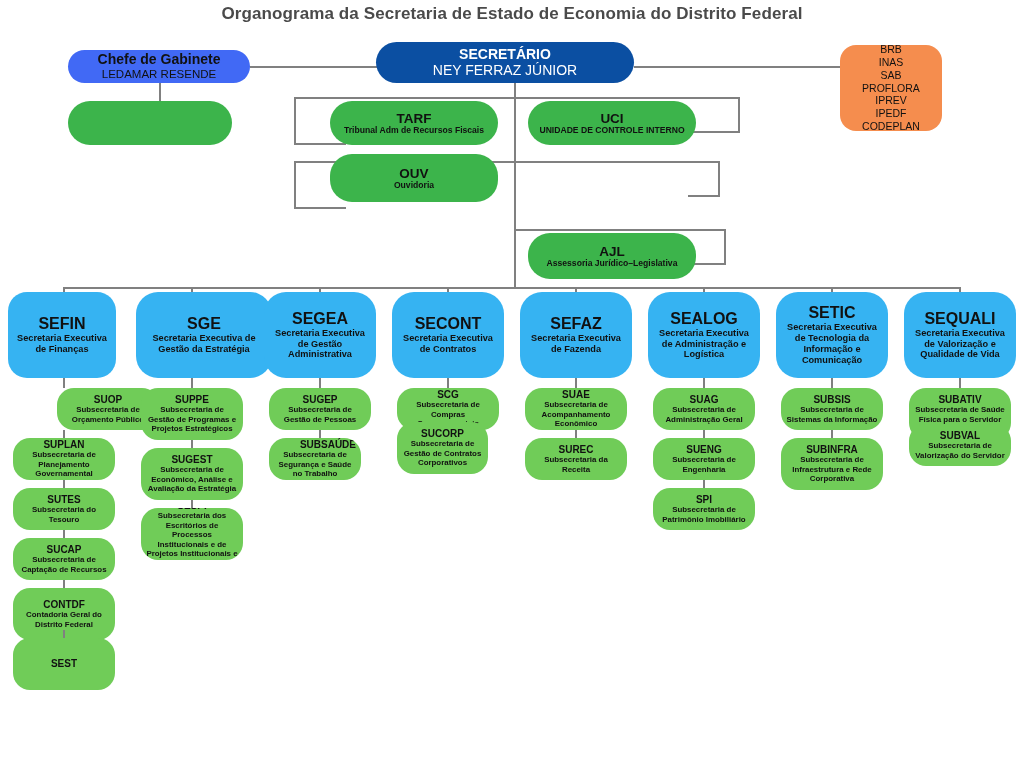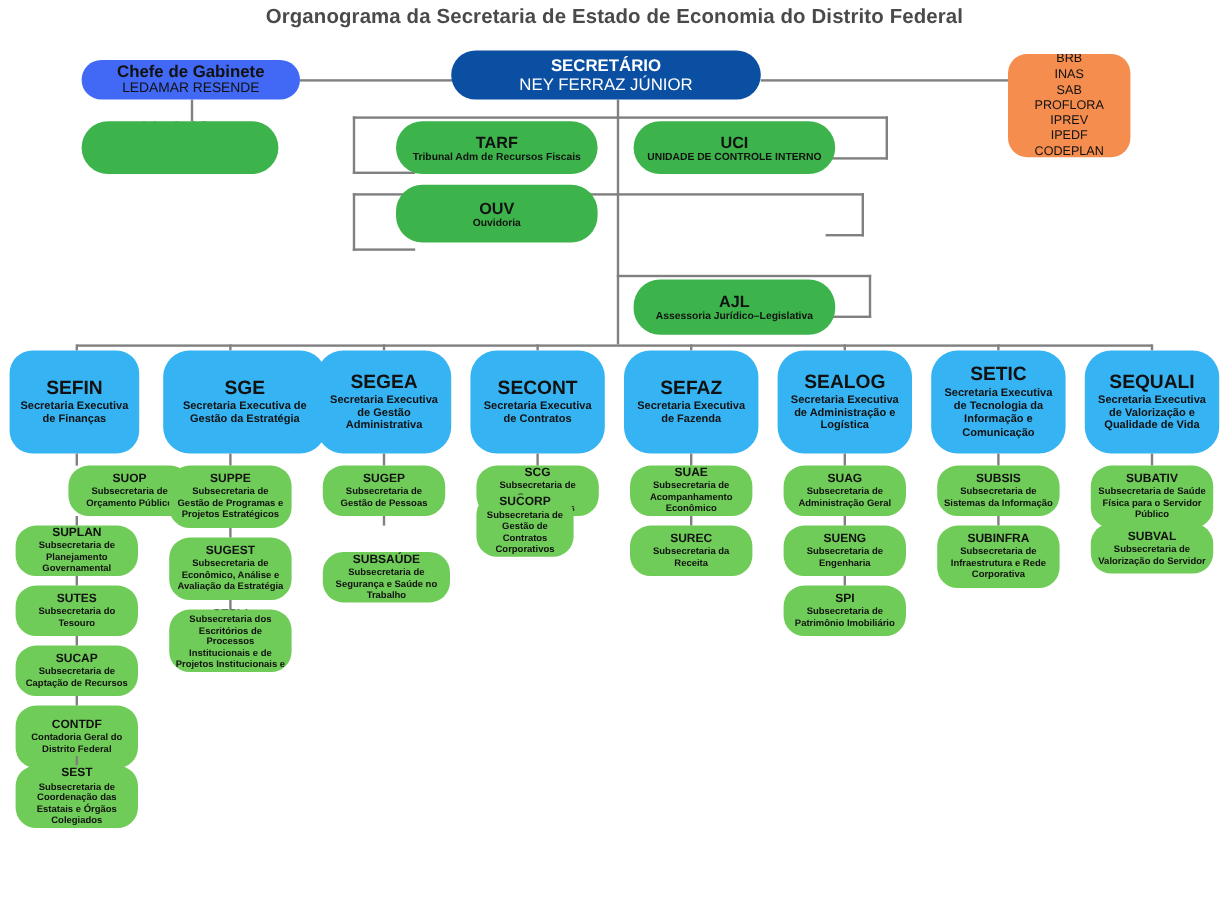--- a/index.html
+++ b/index.html
@@ -157,21 +157,20 @@
         <span class="desc">Subsecretaria de Captação de Recursos</span>
       </div>
       <div class="ln lnv" style="left: 63px; top: 580px; height: 8px;"></div>
       <div class="node n-sub" style="left: 13px; top: 588px; width: 102px; height: 52px;">
         <span class="code">CONTDF</span>
         <span class="desc">Contadoria Geral do Distrito Federal</span>
       </div>
       <div class="ln lnv" style="left: 63px; top: 630px; height: 8px;"></div>
       <div class="node n-sub" style="left: 13px; top: 638px; width: 102px; height: 52px;">
         <span class="code">SEST</span>
-        <span class="desc">Subsecretaria de Coordenação das Estatais e Órgãos Colegiados</span>
       </div>
       <div class="ln lnv" style="left: 191px; top: 287px; height: 5px;"></div>
       <div class="node n-dept" style="left: 136px; top: 292px; width: 136px; height: 86px;">
         <span class="code">SGE</span>
         <span class="desc">Secretaria Executiva de Gestão da Estratégia</span>
       </div>
       <div class="ln lnv" style="left: 191px; top: 378px; height: 10px;"></div>
       <div class="node n-sub" style="left: 141px; top: 388px; width: 102px; height: 52px;">
         <span class="code">SUPPE</span>
         <span class="desc">Subsecretaria de Gestão de Programas e Projetos Estratégicos</span>
@@ -190,36 +189,36 @@
       <div class="node n-dept" style="left: 264px; top: 292px; width: 112px; height: 86px;">
         <span class="code">SEGEA</span>
         <span class="desc">Secretaria Executiva de Gestão Administrativa</span>
       </div>
       <div class="ln lnv" style="left: 319px; top: 378px; height: 10px;"></div>
       <div class="node n-sub" style="left: 269px; top: 388px; width: 102px; height: 42px;">
         <span class="code">SUGEP</span>
         <span class="desc">Subsecretaria de Gestão de Pessoas</span>
       </div>
       <div class="ln lnv" style="left: 319px; top: 430px; height: 8px;"></div>
-      <div class="node n-sub" style="left: 269px; top: 460px; width: 106px; height: 42px;">
+      <div class="node n-sub" style="left: 269px; top: 438px; width: 92px; height: 42px; align-items: flex-end;">
         <span class="code">SUBSAÚDE</span>
         <span class="desc">Subsecretaria de Segurança e Saúde no Trabalho</span>
       </div>
       <div class="ln lnv" style="left: 447px; top: 287px; height: 5px;"></div>
       <div class="node n-dept" style="left: 392px; top: 292px; width: 112px; height: 86px;">
         <span class="code">SECONT</span>
         <span class="desc">Secretaria Executiva de Contratos</span>
       </div>
       <div class="ln lnv" style="left: 447px; top: 378px; height: 10px;"></div>
       <div class="node n-sub" style="left: 397px; top: 388px; width: 102px; height: 42px;">
         <span class="code">SCG</span>
         <span class="desc">Subsecretaria de Compras Governamentais</span>
       </div>
       <div class="ln lnv" style="left: 447px; top: 430px; height: 8px;"></div>
-      <div class="node n-sub" style="left: 397px; top: 412px; width: 81px; height: 52px;">
+      <div class="node n-sub" style="left: 397px; top: 422px; width: 91px; height: 52px;">
         <span class="code">SUCORP</span>
         <span class="desc">Subsecretaria de Gestão de Contratos Corporativos</span>
       </div>
       <div class="ln lnv" style="left: 575px; top: 287px; height: 5px;"></div>
       <div class="node n-dept" style="left: 520px; top: 292px; width: 112px; height: 86px;">
         <span class="code">SEFAZ</span>
         <span class="desc">Secretaria Executiva de Fazenda</span>
       </div>
       <div class="ln lnv" style="left: 575px; top: 378px; height: 10px;"></div>
       <div class="node n-sub" style="left: 525px; top: 388px; width: 102px; height: 42px;">
@@ -270,19 +269,19 @@
       <div class="node n-dept" style="left: 904px; top: 292px; width: 112px; height: 86px;">
         <span class="code">SEQUALI</span>
         <span class="desc">Secretaria Executiva de Valorização e Qualidade de Vida</span>
       </div>
       <div class="ln lnv" style="left: 959px; top: 378px; height: 10px;"></div>
       <div class="node n-sub" style="left: 909px; top: 388px; width: 102px; height: 52px;">
         <span class="code">SUBATIV</span>
         <span class="desc">Subsecretaria de Saúde Física para o Servidor Público</span>
       </div>
       <div class="ln lnv" style="left: 959px; top: 440px; height: 8px;"></div>
-      <div class="node n-sub" style="left: 909px; top: 436px; width: 102px; height: 42px;">
+      <div class="node n-sub" style="left: 909px; top: 424px; width: 102px; height: 42px;">
         <span class="code">SUBVAL</span>
         <span class="desc">Subsecretaria de Valorização do Servidor</span>
       </div>
     </div>
 
 </div>
 
 </body></html>

